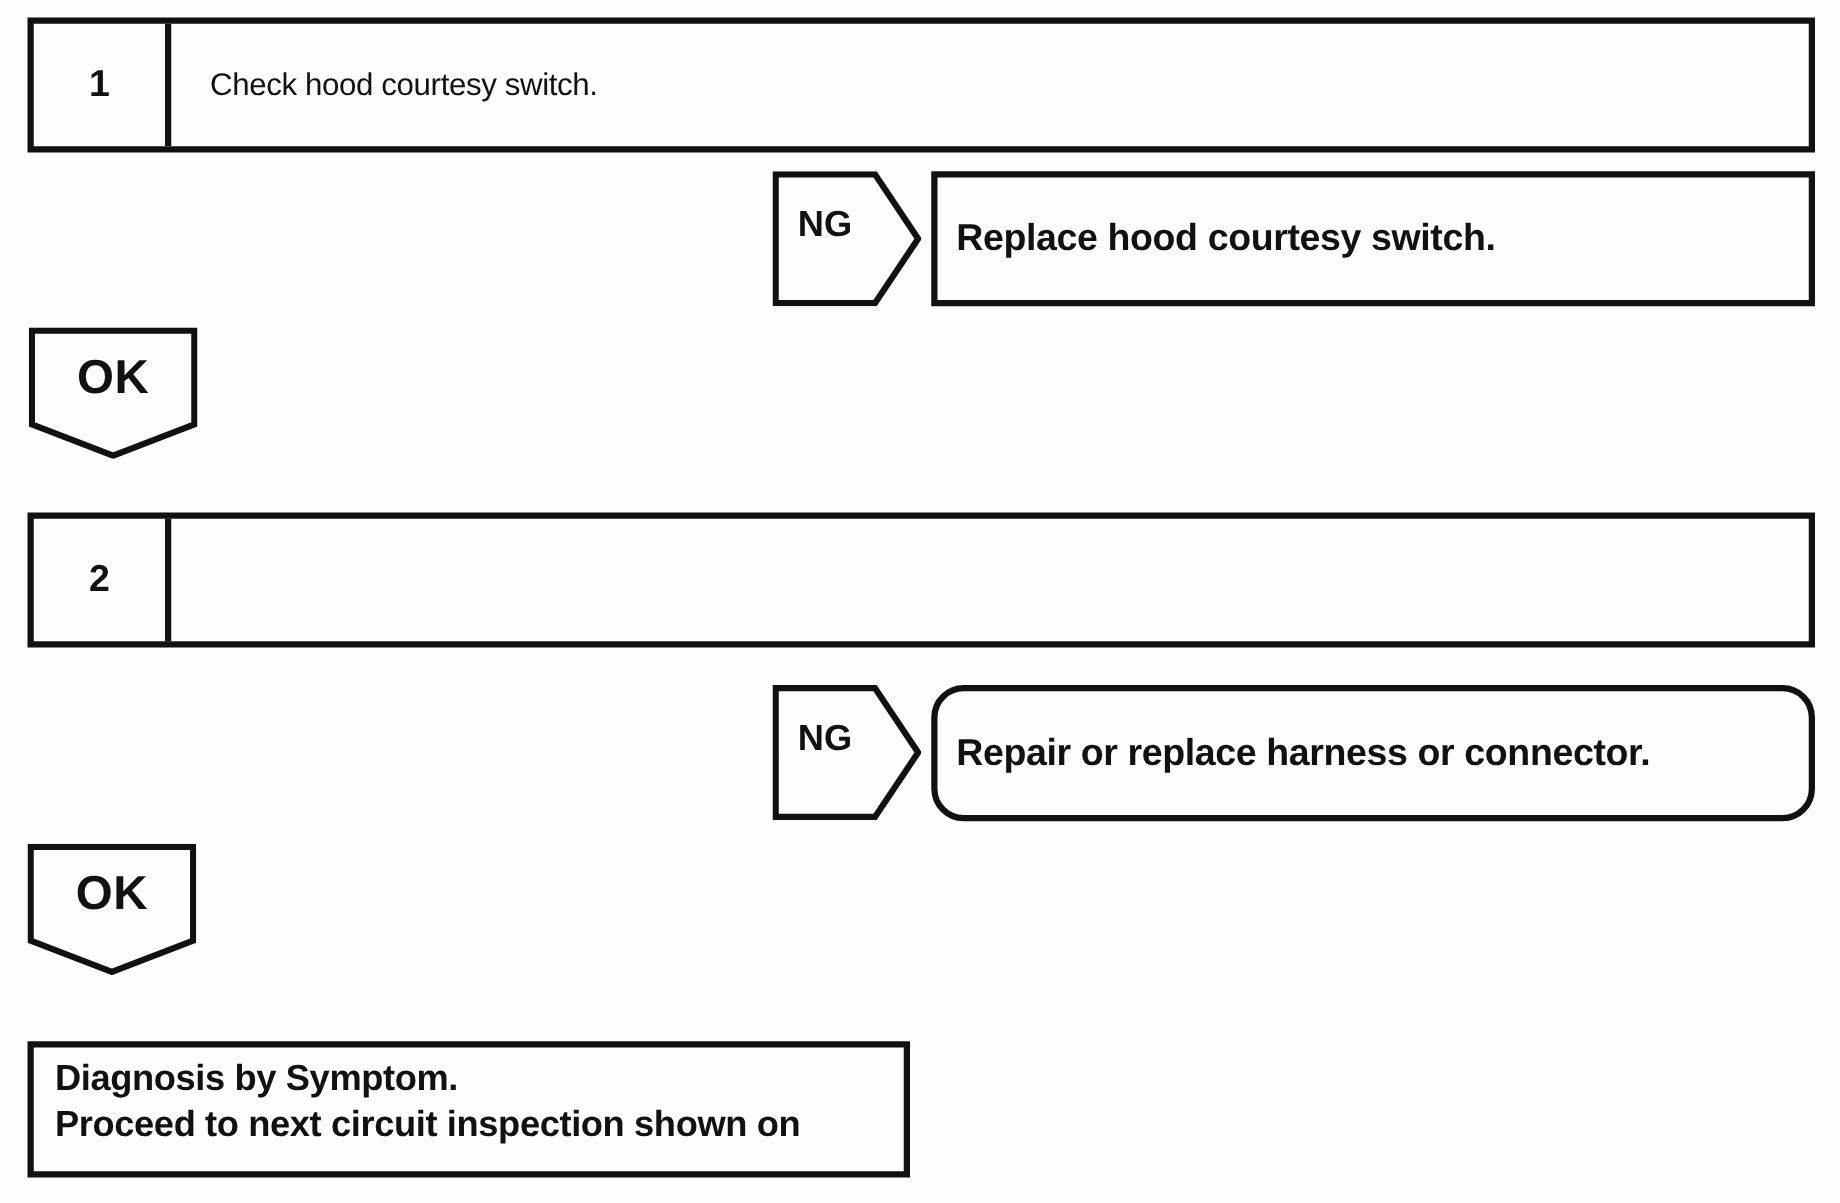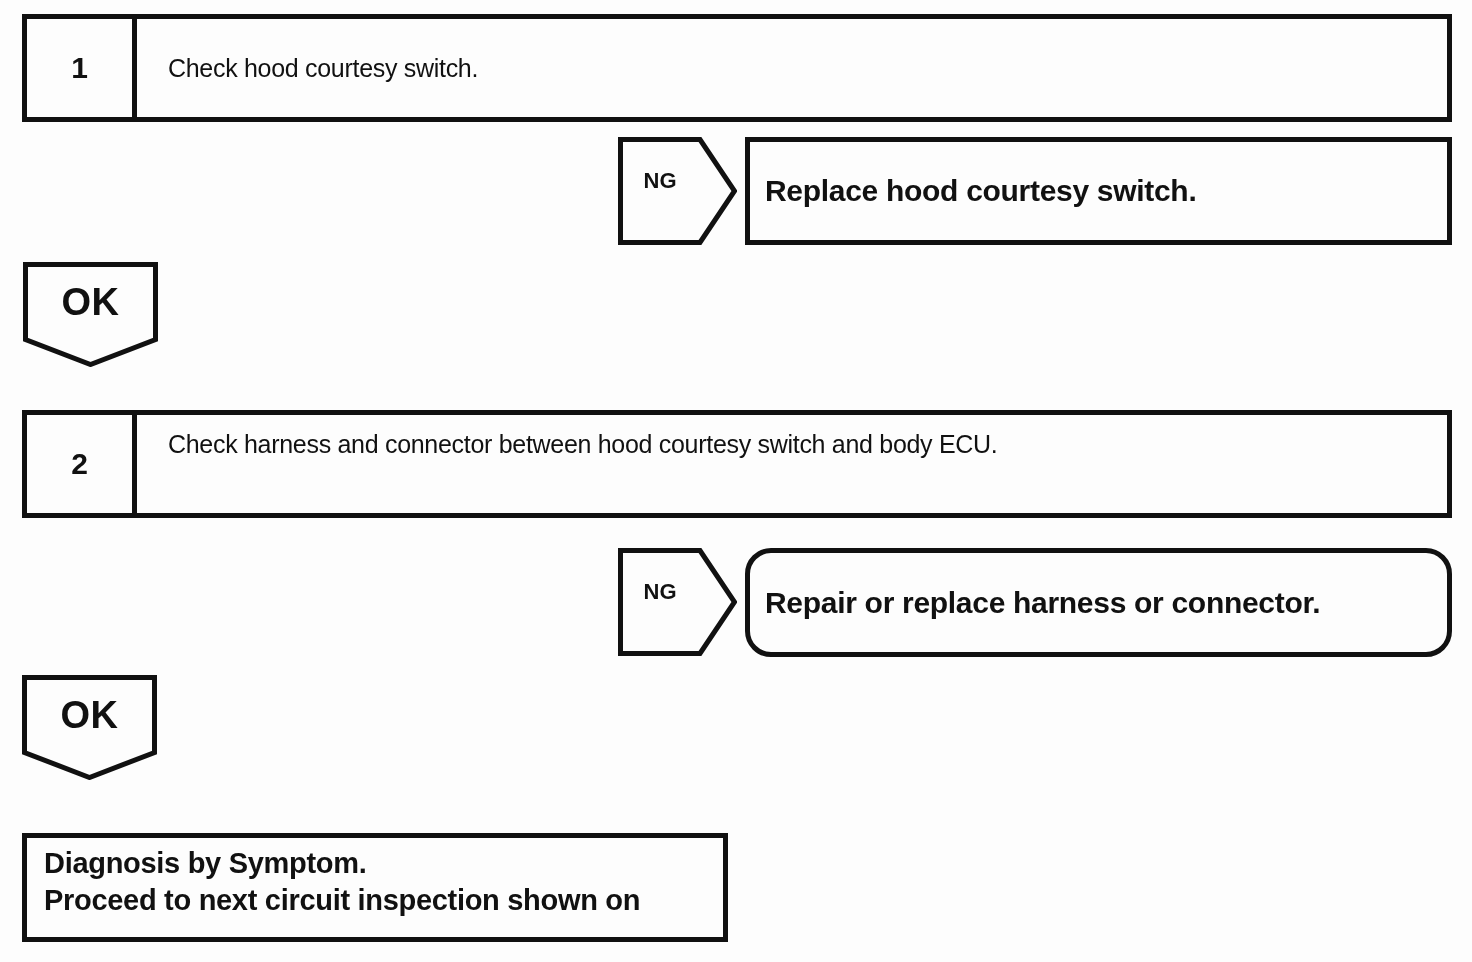--- a/index.html
+++ b/index.html
@@ -69,21 +69,21 @@
     stroke-width: 5;
     stroke-linejoin: miter;
   }
   .ng-label {
     position: absolute;
     left: 0; top: 0;
     width: 84px; height: 87px;
     display: flex;
     align-items: center;
     justify-content: center;
-    font-size: 22px;
+    font-size: 29px;
     font-weight: bold;
     text-align: center;
   }
 
   
   .result-box {
     left: 745px;
     width: 707px;
     height: 108px;
     border: 5px solid var(--ink);
@@ -153,21 +153,20 @@
 
   <div class="abs ok-shape" style="left:23px;top:262px;">
     <svg width="135" height="105" viewBox="0 0 135 105">
       <polygon class="shape-poly" points="2.5,2.5 132.5,2.5 132.5,77.5 67.5,102.5 2.5,77.5"></polygon>
     </svg>
     <span class="ok-label">OK</span>
   </div>
 
   <div class="abs step-box" style="top:410px;">
     <div class="step-num">2</div>
-    <div class="step-text top-align">Check harness and connector between hood courtesy switch and body ECU.</div>
   </div>
 
   <div class="abs ng-shape" style="left:618px;top:548px;">
     <svg width="119" height="108" viewBox="0 0 119 108">
       <polygon class="shape-poly" points="2.5,2.5 82,2.5 116.5,54 82,105.5 2.5,105.5"></polygon>
     </svg>
     <span class="ng-label">NG</span>
   </div>
 
   <div class="abs result-box" style="top:548px;height:109px;border-radius:26px;">

